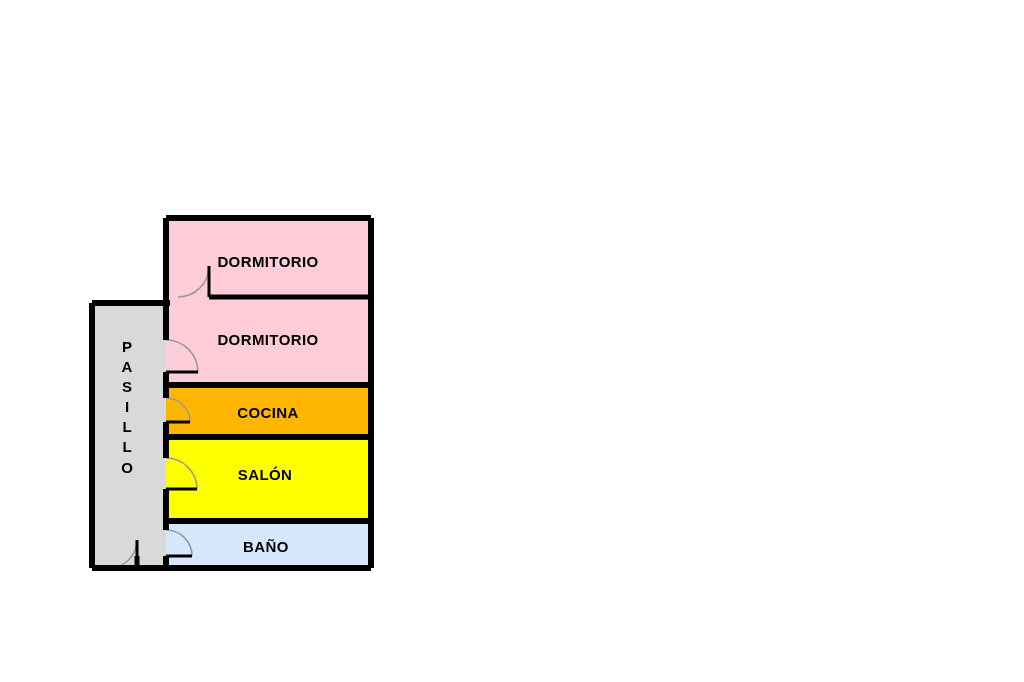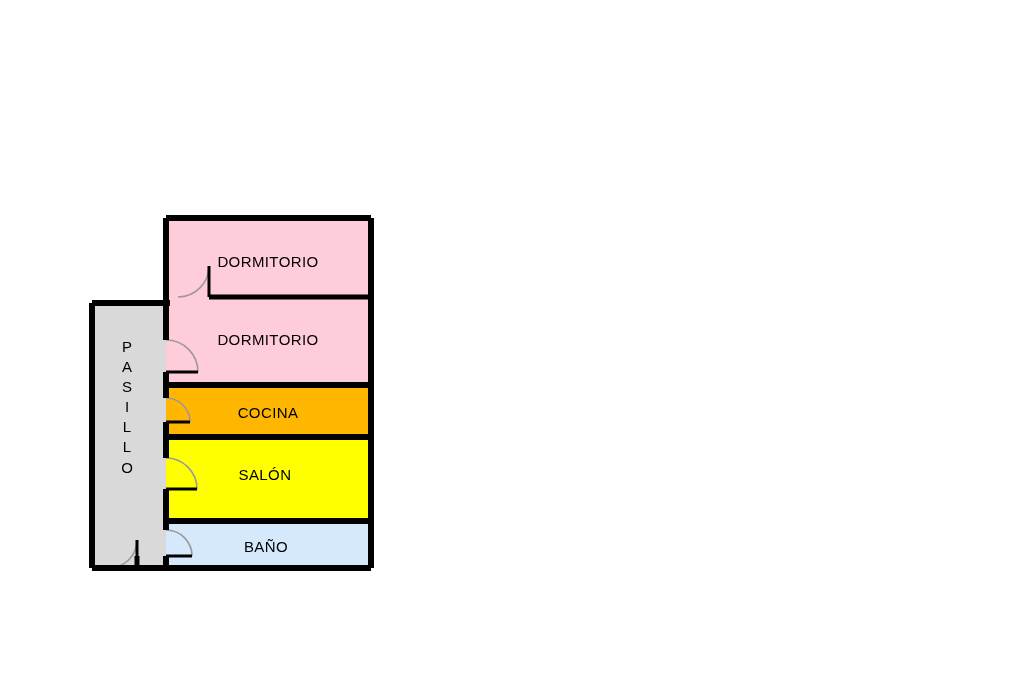--- a/index.html
+++ b/index.html
@@ -13,20 +13,21 @@
     height: 682px;
     overflow: hidden;
     font-family: "Liberation Sans", sans-serif;
   }
 
   #floorplan-stage {
     position: relative;
     width: 832px;
     height: 682px;
     background: #ffffff;
+    font-weight: bold;
   }
 
   #floorplan-svg {
     position: absolute;
     left: 0;
     top: 0;
     width: 1024px;
     height: 682px;
     display: block;
   }

